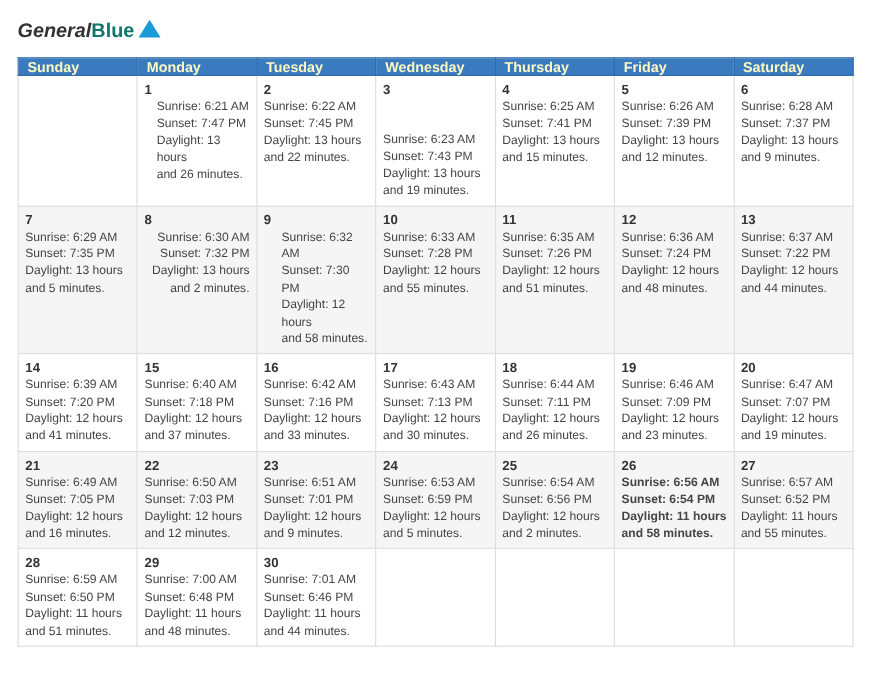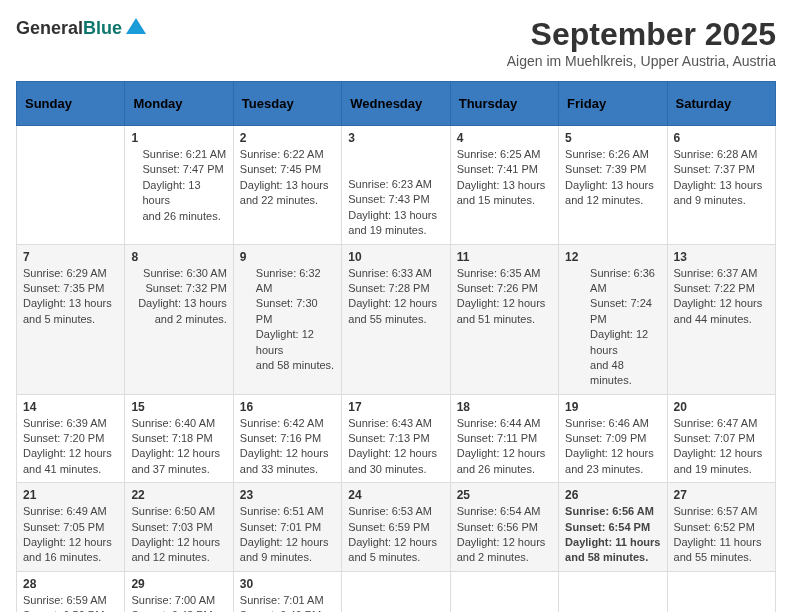--- a/index.html
+++ b/index.html
@@ -17,20 +17,21 @@
       margin-bottom: 12px;
     }
     .logo {
       display: flex;
       align-items: center;
     }
     .logo-text-general {
       font-size: 18px;
       font-weight: bold;
       color: #333;
+      font-style: italic;
     }
     .logo-text-blue {
       font-size: 18px;
       font-weight: bold;
       color: #0f766e;
     }
     .logo-icon {
       width: 24px;
       height: 24px;
       margin-left: 2px;
@@ -47,23 +48,23 @@
       font-size: 14px;
       color: #555;
     }
     .calendar {
       width: 100%;
       border-collapse: collapse;
       border: 1px solid #ccc;
     }
     .calendar th {
       background-color: #3a7abf;
-      color: #000000;
+      color: #fef9c3;
       text-align: left;
-      padding: 14px 8px;
+      padding: 0 8px;
       font-size: 13px;
       border: 1px solid #2e6aaa;
     }
     .calendar td {
       vertical-align: top;
       padding: 5px 6px;
       border: 1px solid #ddd;
       width: 14.28%;
       min-height: 80px;
       font-size: 11px;
@@ -91,24 +92,20 @@
 
 <div class="header">
   <div class="logo">
     <div>
       <span class="logo-text-general">General</span><span class="logo-text-blue">Blue</span>
     </div>
     <svg class="logo-icon" viewBox="0 0 24 24" fill="#1a6db5">
       <polygon points="12,2 22,18 2,18" fill="#1a9cd8"></polygon>
     </svg>
   </div>
-  <div class="title-area">
-    <div class="month-title">September 2025</div>
-    <div class="location-title">Aigen im Muehlkreis, Upper Austria, Austria</div>
-  </div>
 </div>
 
 <table class="calendar" id="cal-table">
   <thead id="cal-head">
   <tr>
         <th>Sunday</th>
         <th>Monday</th>
         <th>Tuesday</th>
         <th>Wednesday</th>
         <th>Thursday</th>
@@ -193,21 +190,21 @@
         </td>
         <td>
           <span class="day-number">11</span>
           <div class="day-info" style="white-space: pre-line;">Sunrise: 6:35 AM
 Sunset: 7:26 PM
 Daylight: 12 hours
 and 51 minutes.</div>
         </td>
         <td>
           <span class="day-number">12</span>
-          <div class="day-info" style="white-space: pre-line; margin-left: 25px;">Sunrise: 6:36 AM
+          <div class="day-info" style="white-space: pre-line;">Sunrise: 6:36 AM
 Sunset: 7:24 PM
 Daylight: 12 hours
 and 48 minutes.</div>
         </td>
         <td>
           <span class="day-number">13</span>
           <div class="day-info" style="white-space: pre-line;">Sunrise: 6:37 AM
 Sunset: 7:22 PM
 Daylight: 12 hours
 and 44 minutes.</div>

